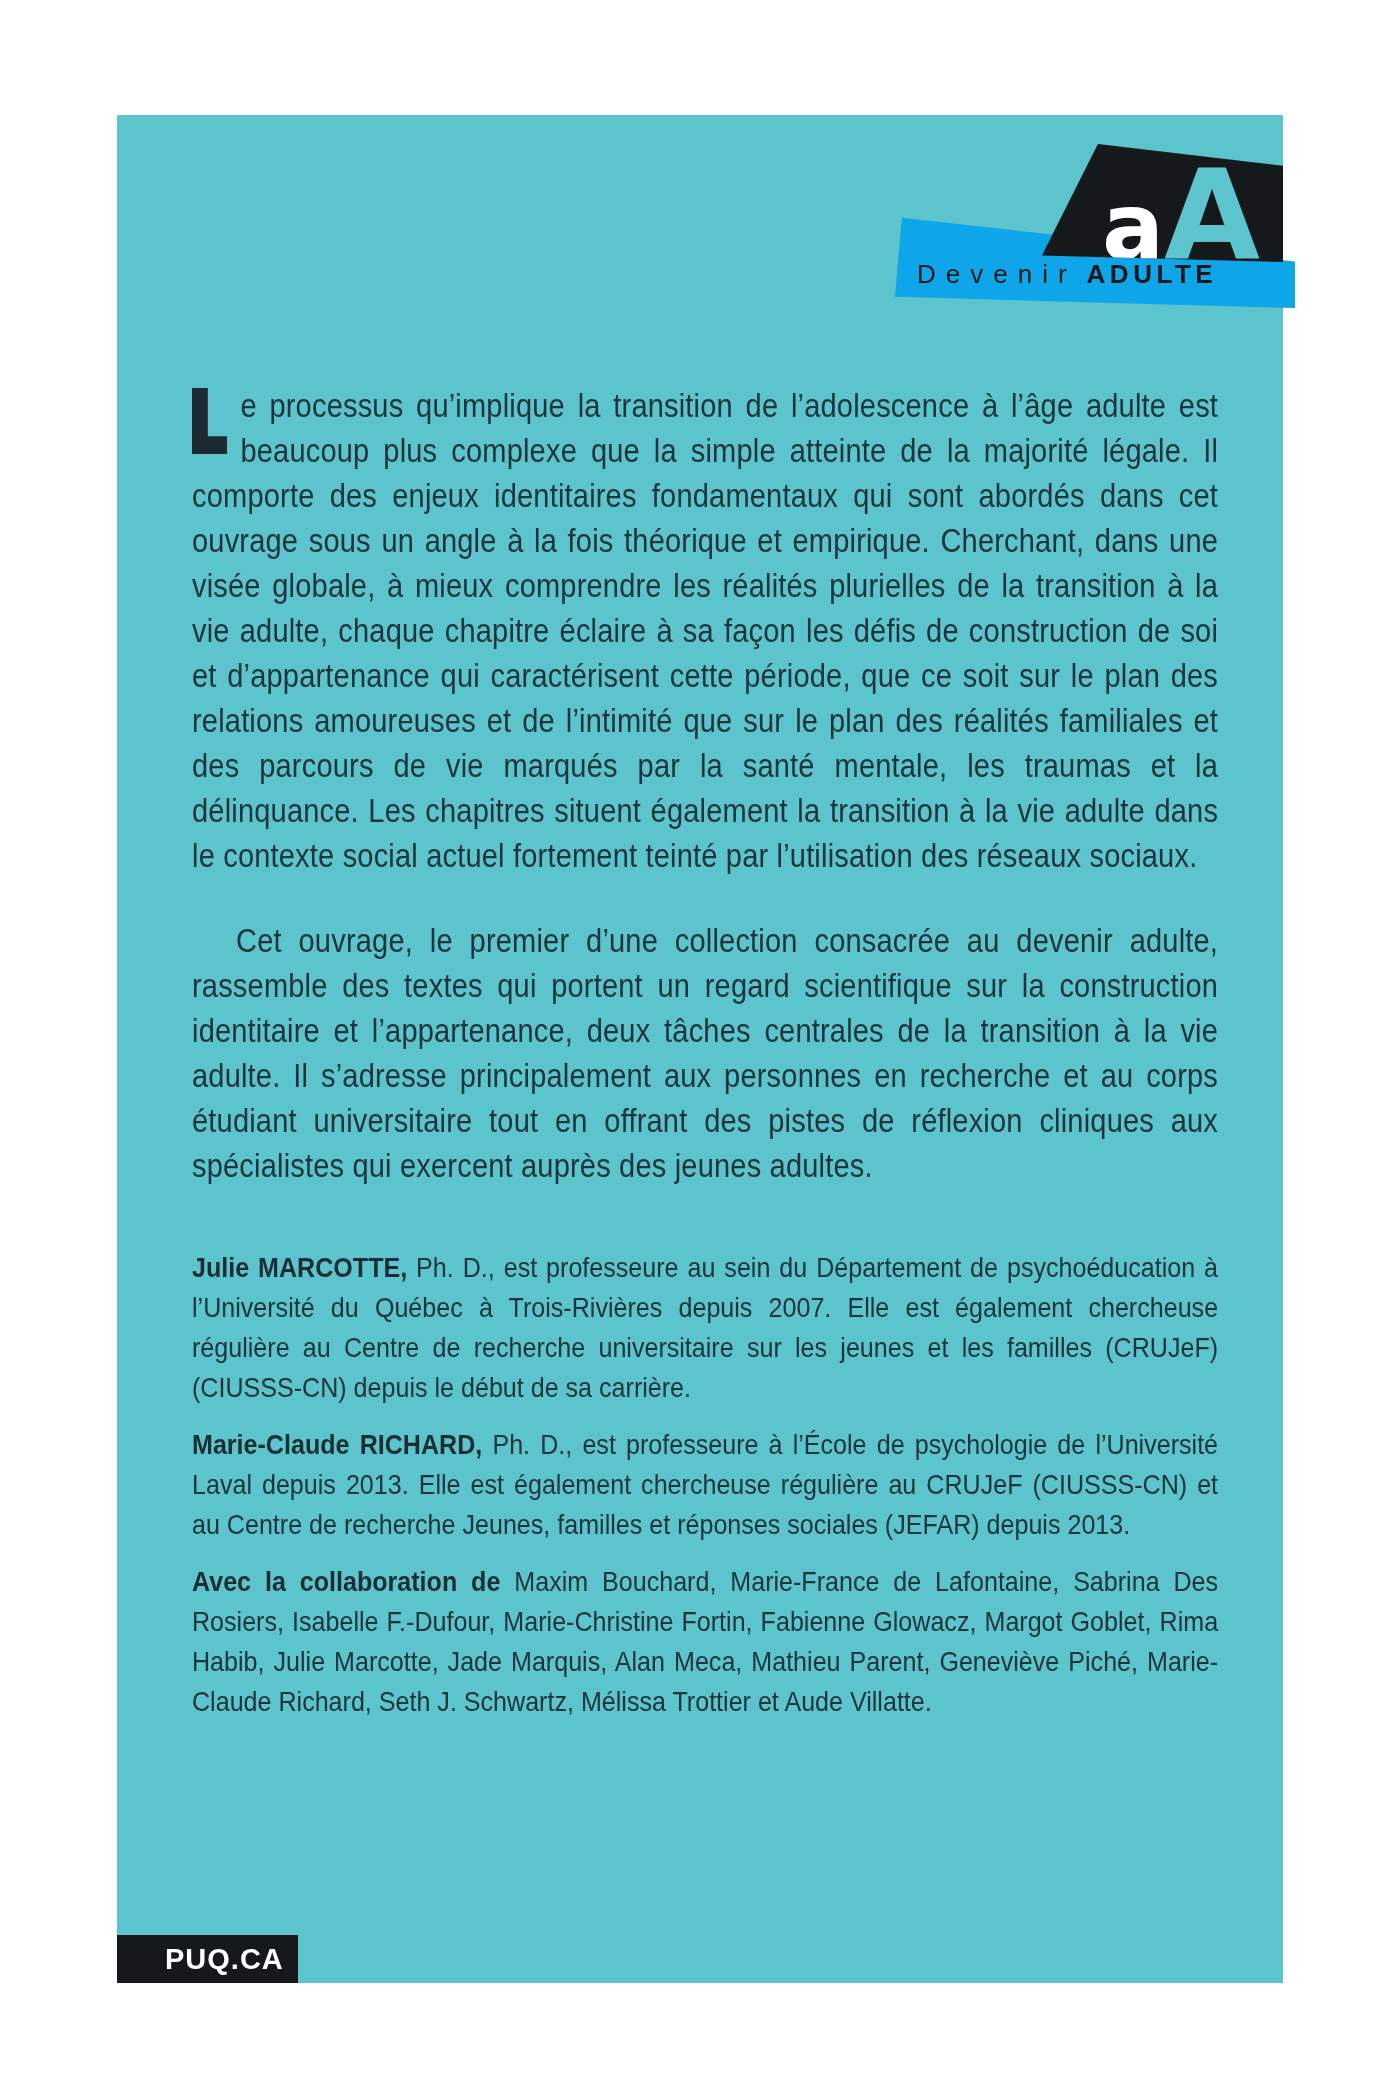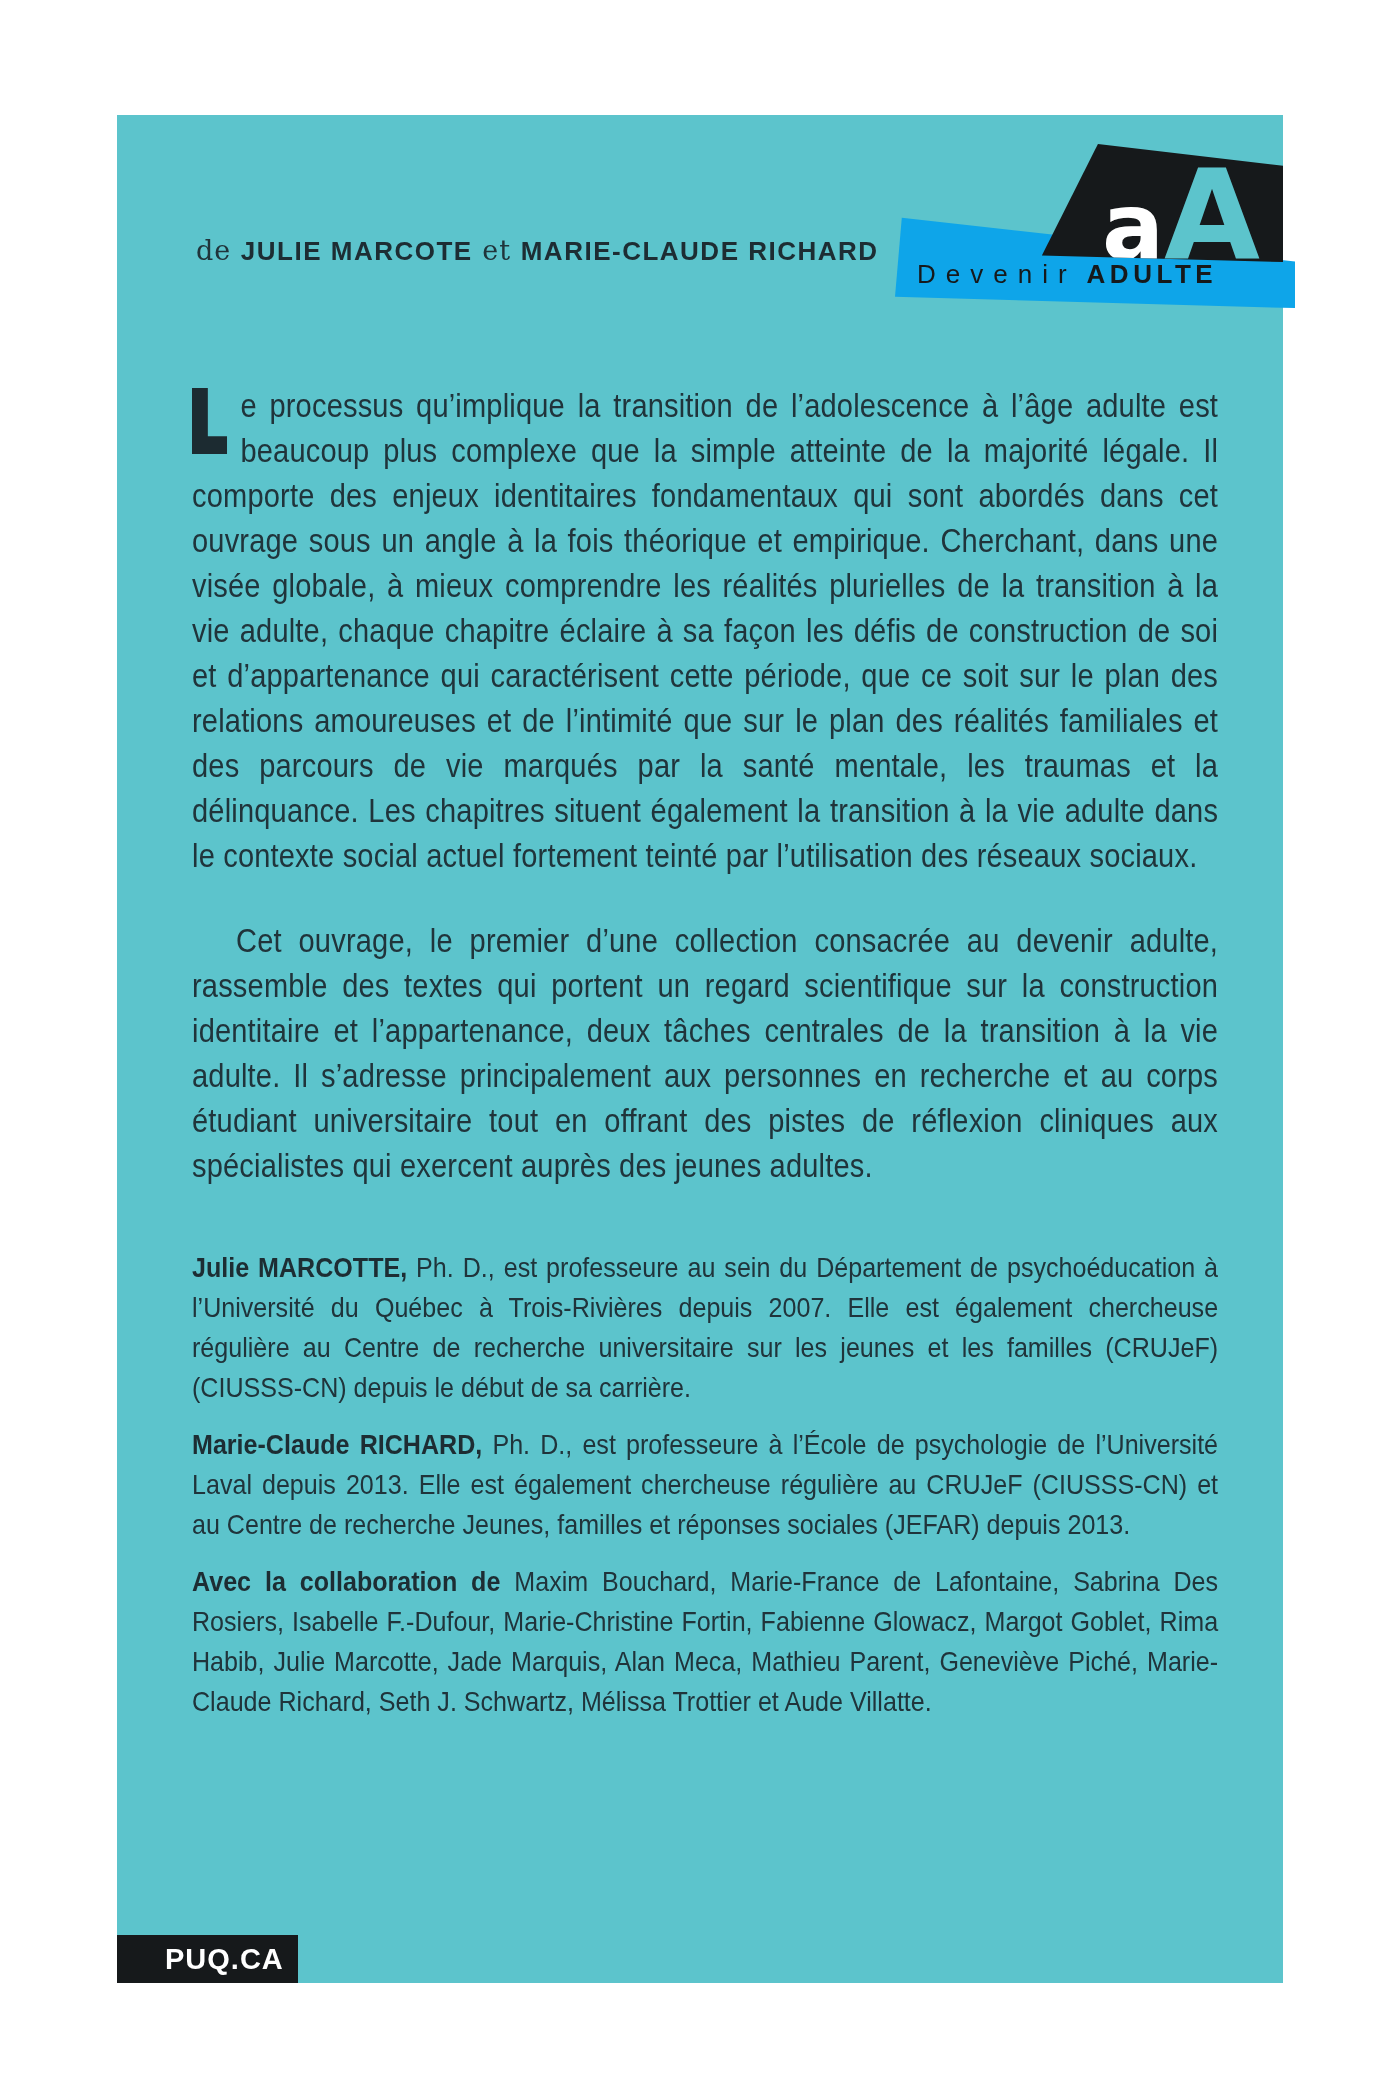--- a/index.html
+++ b/index.html
@@ -74,23 +74,20 @@
     padding-left:48px;box-sizing:border-box;
   }
 </style>
 </head>
 <body>
 
 <div class="page">
   <div class="cover">
 
     <div class="collection-header">
-      <div class="byline">
-        <span class="serif">de </span><span class="name">JULIE MARCOTE</span><span class="serif"> et </span><span class="name">MARIE-CLAUDE RICHARD</span>
-      </div>
     </div>
 
     <div class="logo">
       <div class="logo-band">
         <div class="wm">
           <span class="wm-reg">Devenir</span><span class="wm-bold">ADULTE</span>
         </div>
       </div>
       <div class="logo-black">
         <div class="aa">

